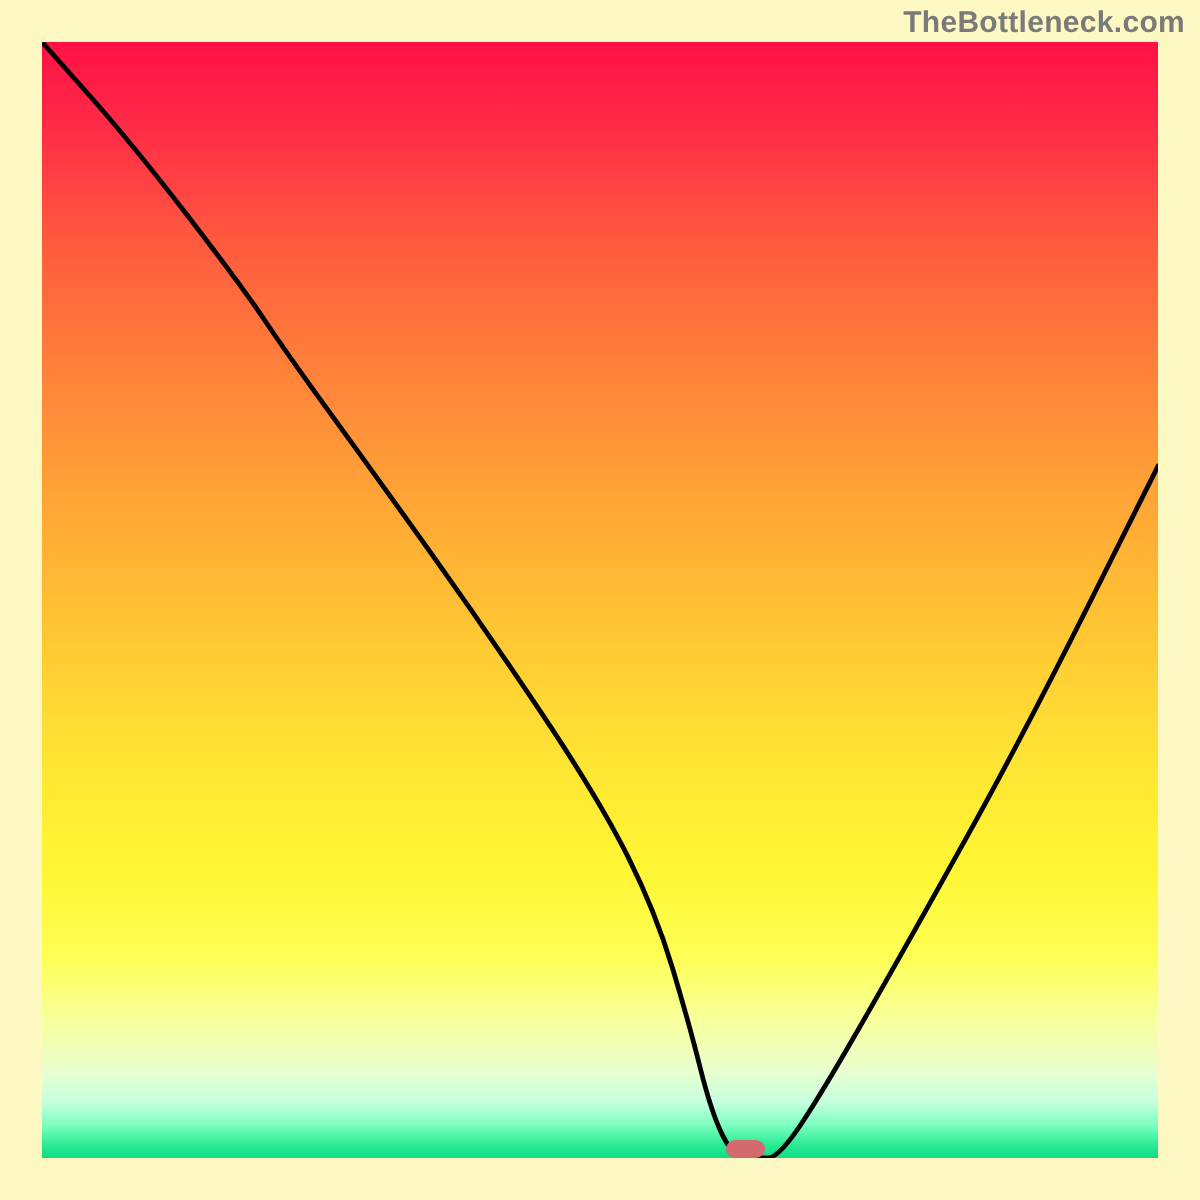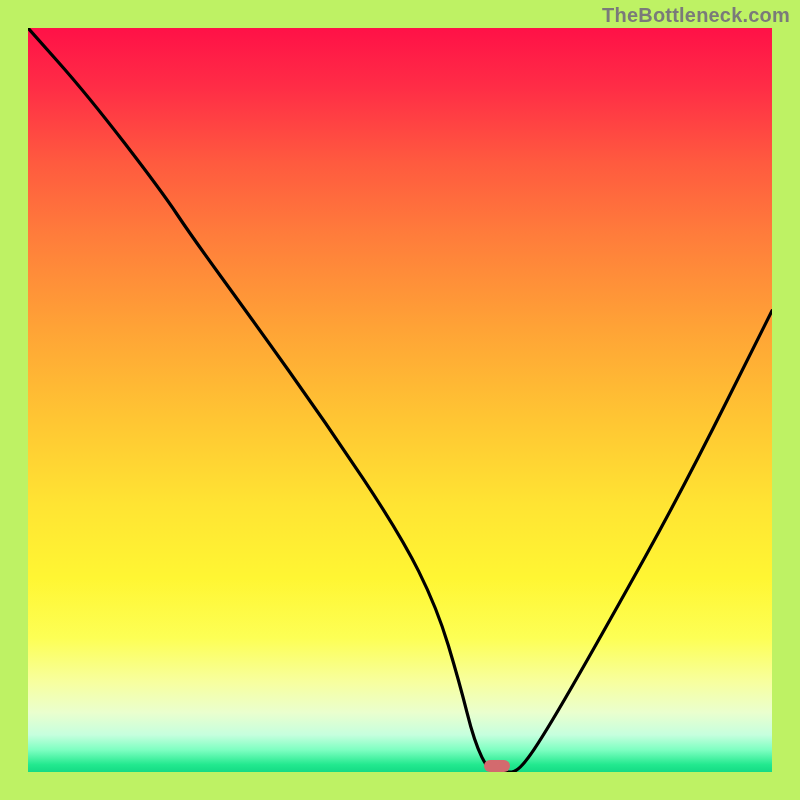--- a/index.html
+++ b/index.html
@@ -8,21 +8,21 @@
     width: 800px;
     height: 800px;
     background: #000;
     overflow: hidden;
     font-family: Arial, Helvetica, sans-serif;
   }
   .frame {
     position: absolute;
     left: 0; top: 0;
     width: 800px; height: 800px;
-    background: #bef264;
+    background: #fef9c3;
   }
   .plot {
     position: absolute;
     left: 28px;
     top: 28px;
     width: 744px;
     height: 744px;
     overflow: hidden;
   }
   .gradient {

